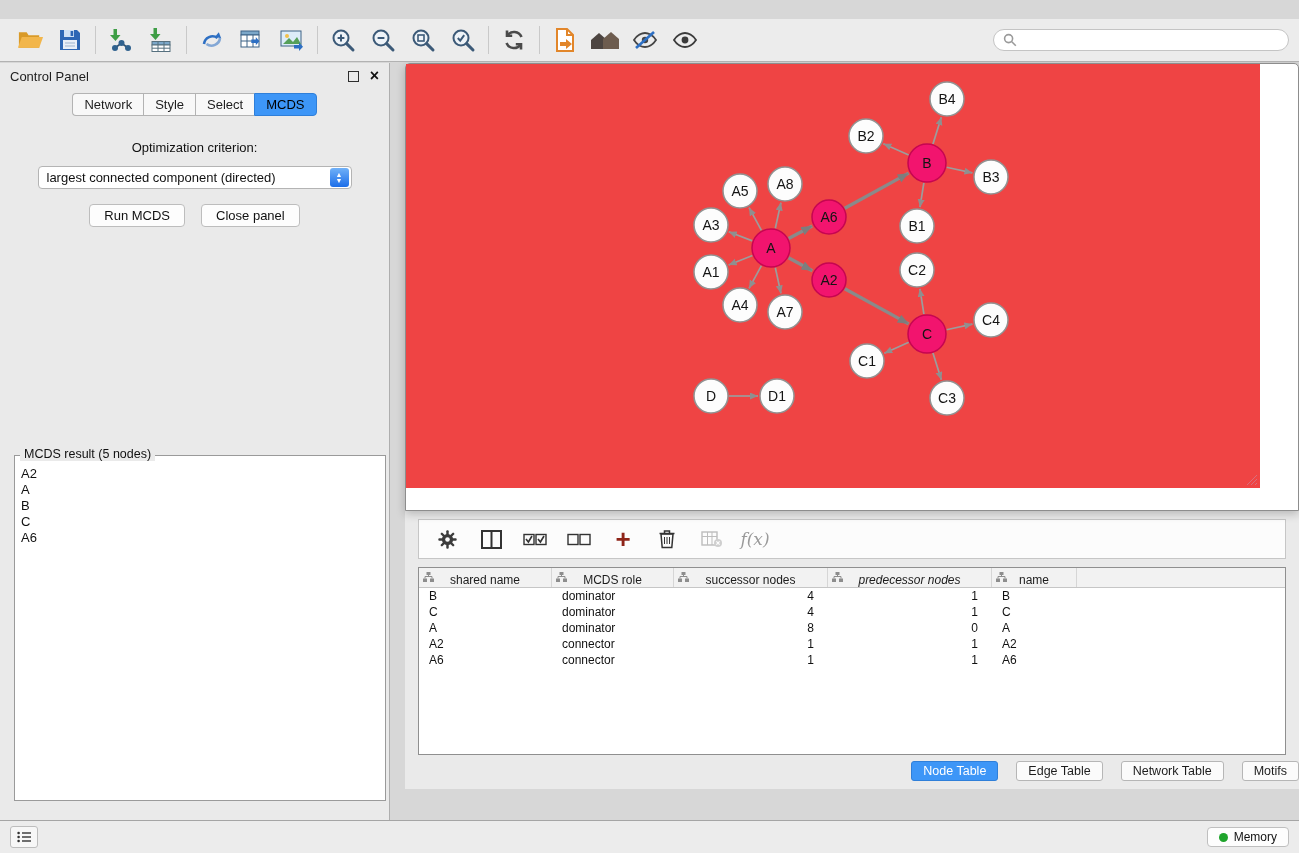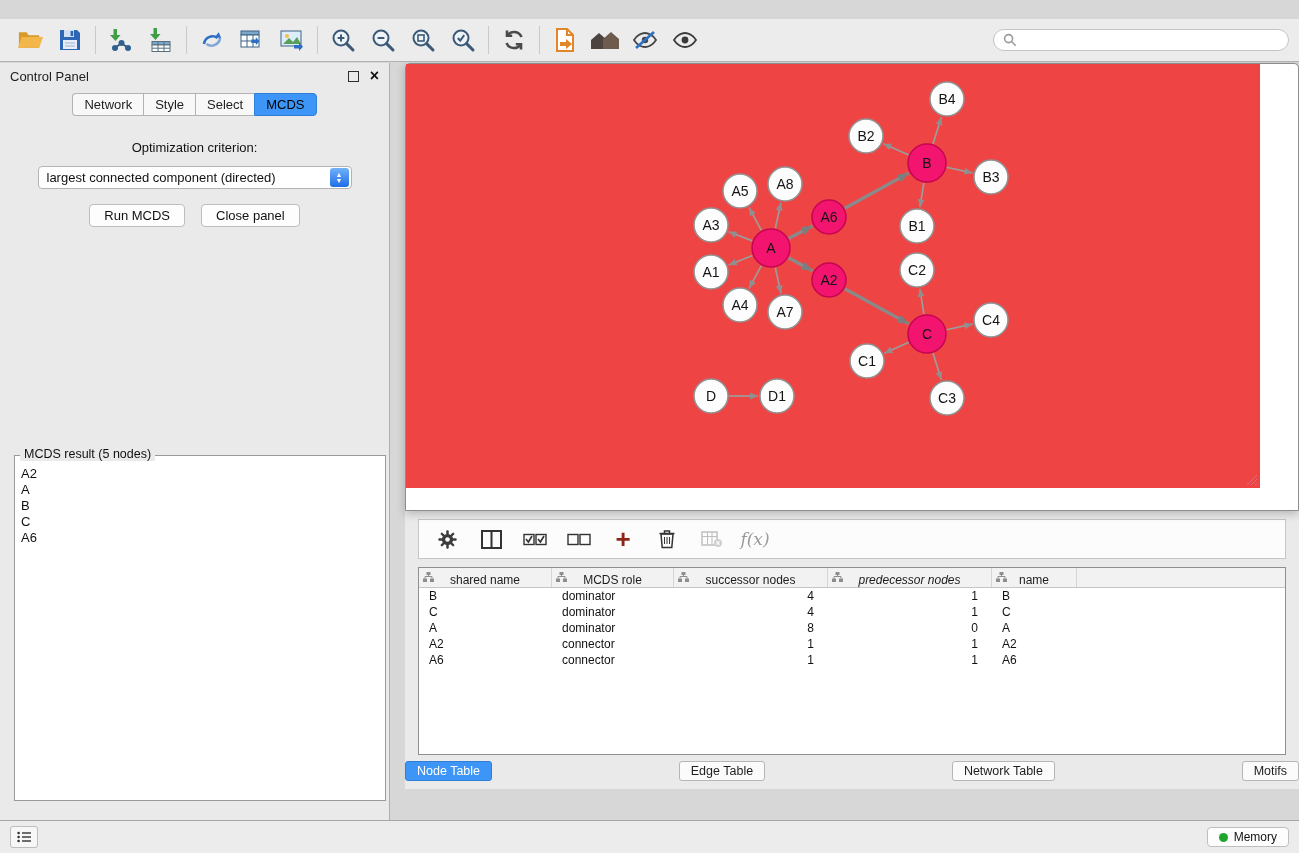--- a/index.html
+++ b/index.html
@@ -59,21 +59,21 @@
   .plus-glyph{font-size:26px;font-weight:bold;color:#8e2418;line-height:20px}
   .fx-glyph{font-family:"DejaVu Serif",serif;font-style:italic;font-size:17px;color:#9a9a9a}
   .tbl{position:absolute;left:13px;top:78px;width:868px;height:188px;background:#fff;border:1px solid #8f8f8f;box-sizing:border-box;overflow:hidden}
   .thead{display:flex;height:20px;background:#f2f2f2;border-bottom:1px solid #c6c6c6;box-sizing:border-box}
   .th{position:relative;display:flex;align-items:flex-end;justify-content:center;font-size:12px;color:#1c1c1c;border-right:1px solid #d6d6d6;box-sizing:border-box;gap:4px}
   .th-fill{flex:1;border-right:none}
   .th-ico{position:absolute;left:4px;top:4px;width:11px;height:11px}
   .trow{display:flex;height:16px;align-items:center;font-size:12px;color:#111}
   .td{box-sizing:border-box;padding:0 10px;white-space:nowrap}
   .td.num{text-align:right;padding-right:14px}
-  .tp-tabs{position:absolute;left:0;right:0;top:272px;display:flex;justify-content:space-between;gap:18px}
+  .tp-tabs{position:absolute;left:0;right:0;top:272px;display:flex;justify-content:flex-end;gap:18px}
   .tp-tab{font-size:12.5px;padding:2px 11px;background:#fbfbfb;border:1px solid #b6b6b6;border-radius:3px;color:#1d1d1d}
   .tp-tab.active{background:#3d96f7;border-color:#2f7fd9;color:#fff}
 
   
   .statusbar{position:absolute;left:0;top:820px;width:100%;height:33px;background:#ececec;border-top:1px solid #a5a5a5;box-sizing:border-box;display:flex;align-items:center;padding:0 10px;z-index:6}
   .status-left-btn{width:26px;height:20px;border:1px solid #bdbdbd;border-radius:3px;background:#f7f7f7;display:flex;align-items:center;justify-content:center}
   .memory-btn{margin-left:auto;display:flex;align-items:center;gap:6px;background:#fdfdfd;border:1px solid #bfbfbf;border-radius:4px;padding:2px 11px;font-size:12px;color:#111}
   .memory-dot{width:9px;height:9px;border-radius:50%;background:#1fa42c}
 </style>
 </head>

